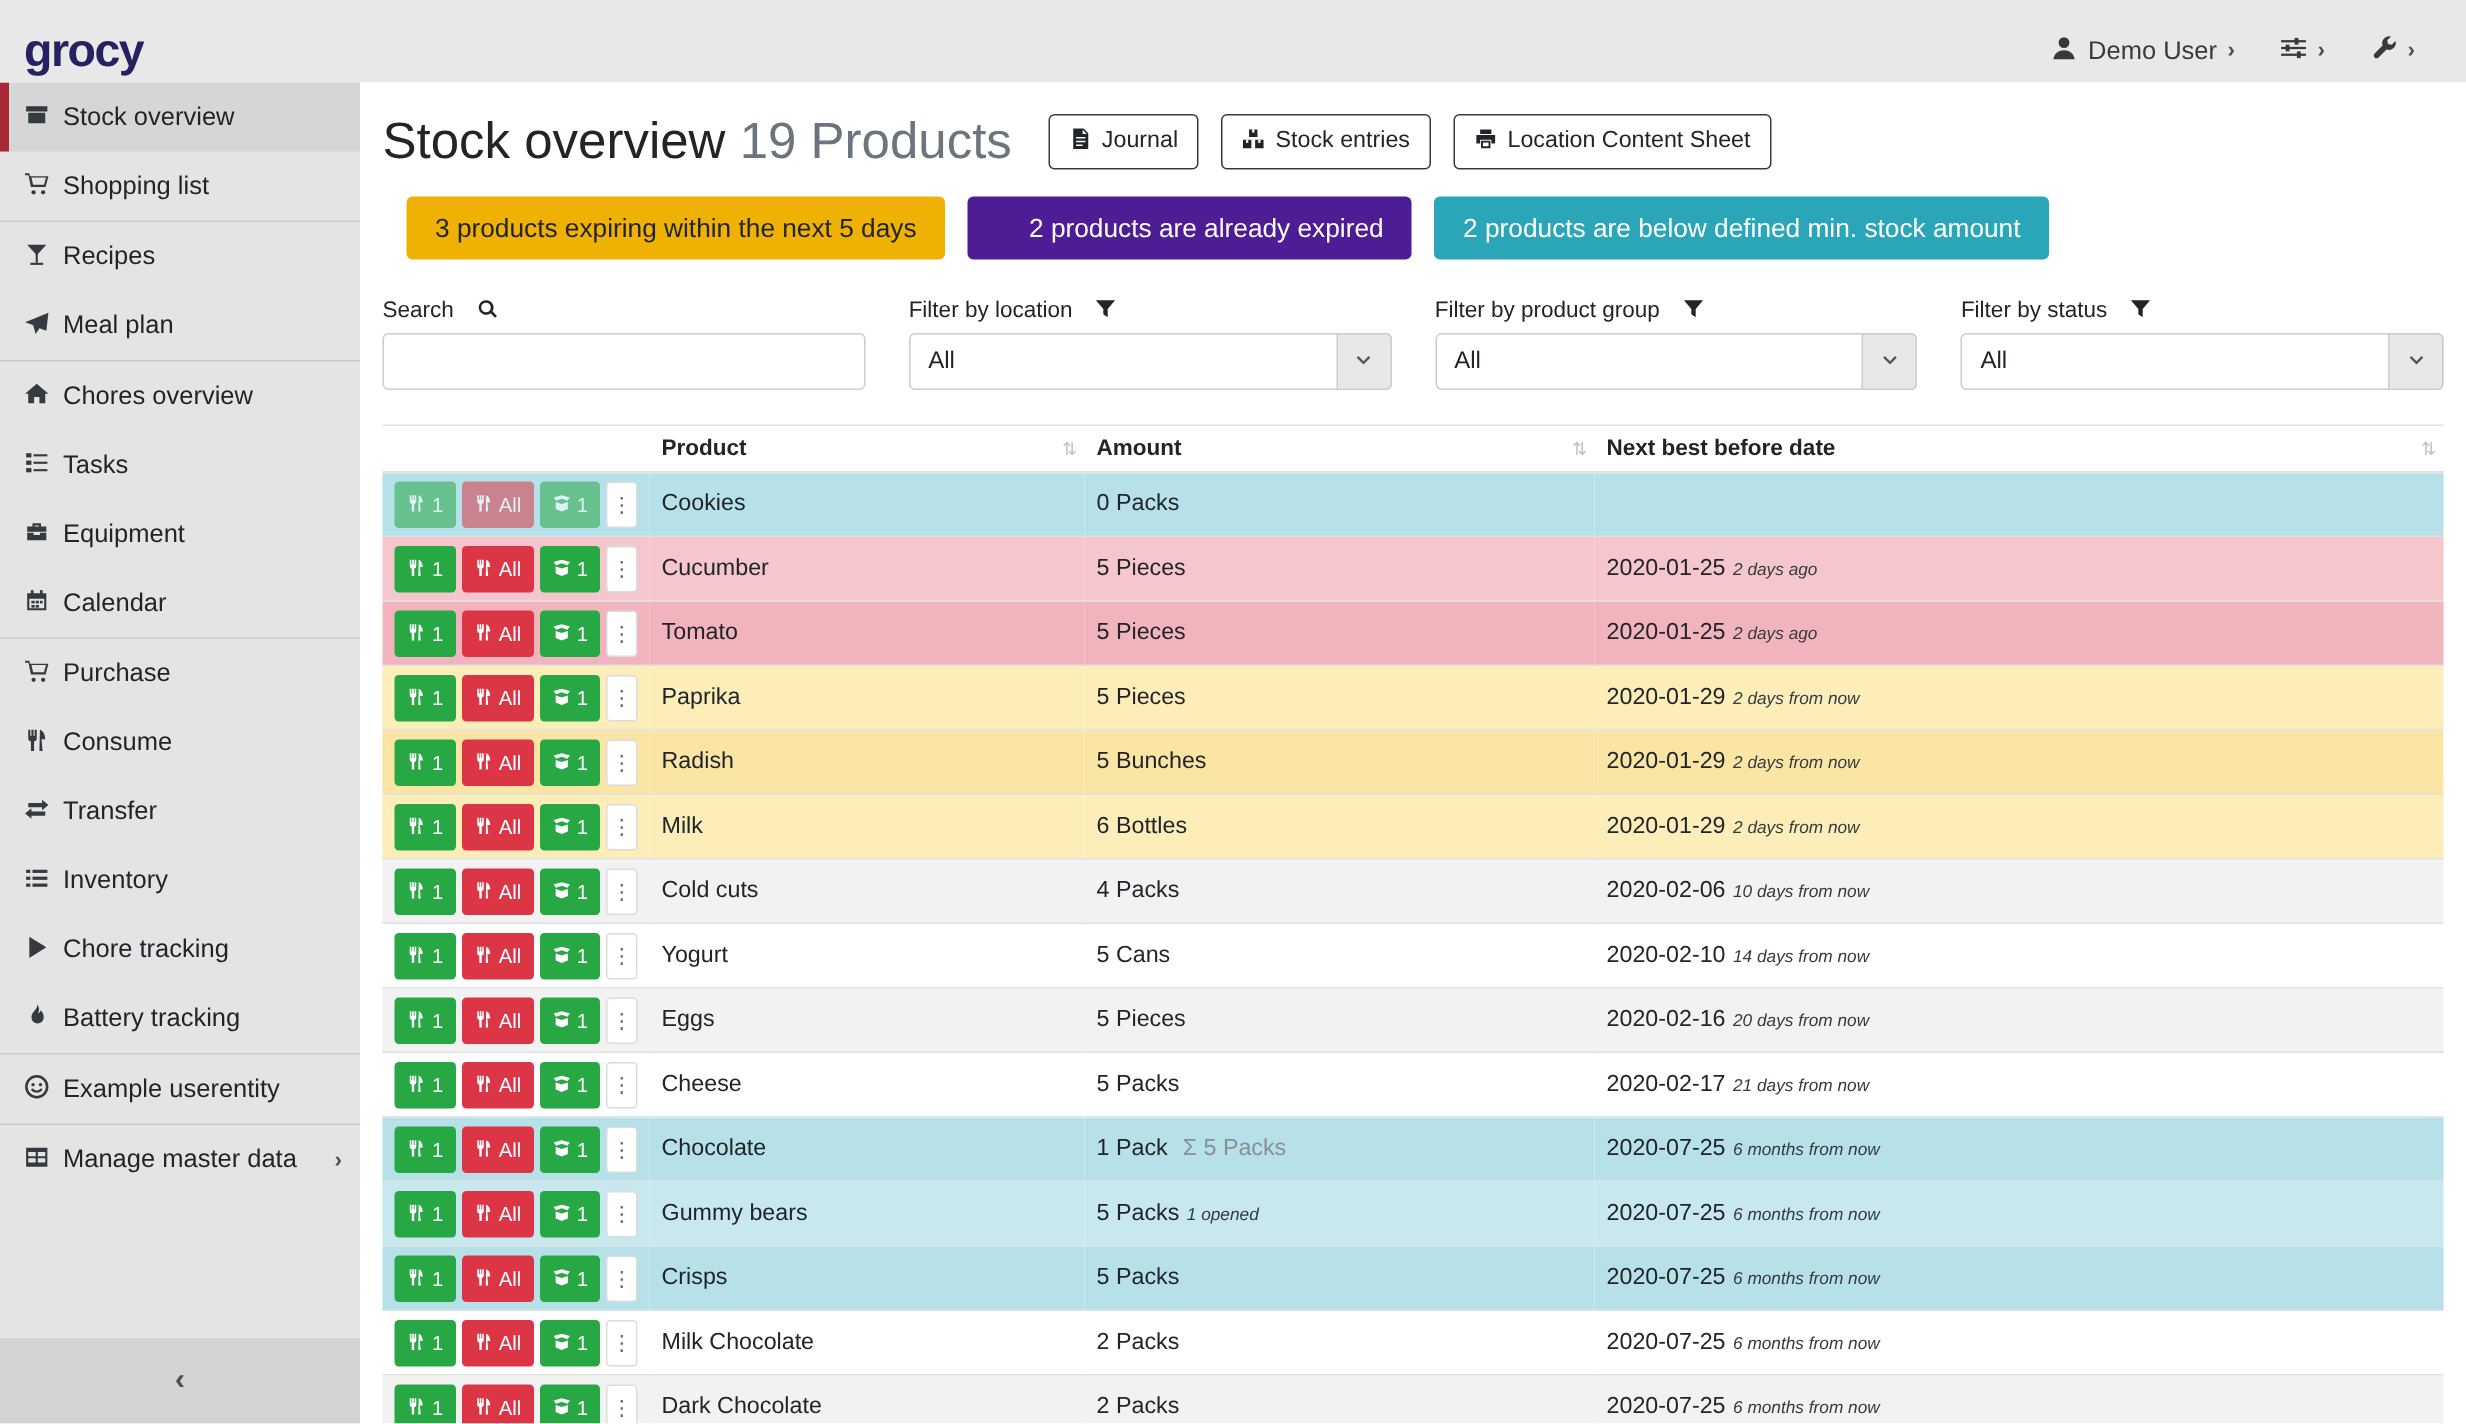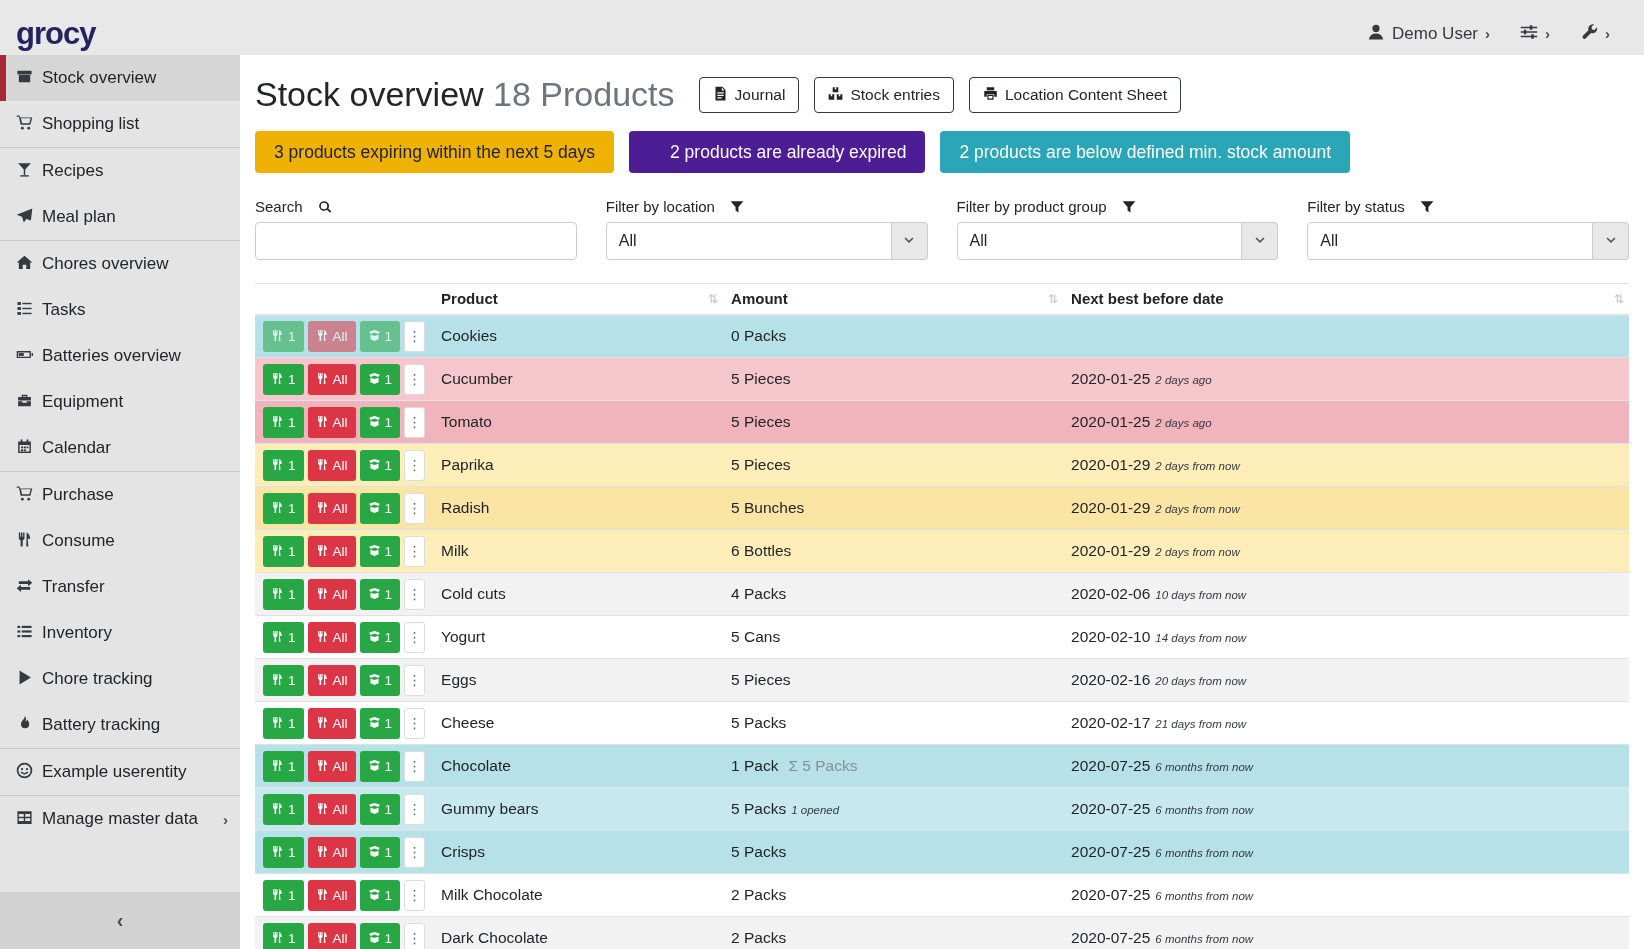--- a/index.html
+++ b/index.html
@@ -28,21 +28,21 @@
 
   
   .main { flex:1; background:#fff; padding:20px 15px 0; overflow:hidden; }
   .title-row { display:flex; align-items:center; gap:14px; }
   .page-title { font-size:34px; font-weight:500; color:#212529; white-space:nowrap; }
   .page-subtitle { color:#6c757d; font-weight:400; }
   .header-buttons { display:flex; gap:15px; margin-left:10px; }
   .btn-outline { display:inline-flex; align-items:center; gap:7px; background:#fff; border:1px solid #343a40; border-radius:4px; padding:8px 13px; font-size:15.5px; color:#212529; cursor:pointer; font-family:inherit; white-space:nowrap; }
   .btn-outline .ic { font-size:15px; }
 
-  .alerts { display:flex; gap:15px; margin-top:17px; }
+  .alerts { display:flex; gap:15px; margin-top:17px;margin-left:16px; }
   .alert { height:42px; display:flex; align-items:center; padding:0 19px; border-radius:4px; font-size:17.5px; white-space:nowrap; }
 
   .filters { display:grid; grid-template-columns:repeat(4,1fr); gap:29px; margin-top:25px; }
   .filter-label { display:flex; align-items:center; gap:15px; font-size:15px; font-weight:500; margin-bottom:7px; }
   .filter-label .ic { font-size:14px; }
   .text-input { width:100%; height:38px; border:1px solid #ccc; border-radius:4px; font-size:16px; padding:0 12px; font-family:inherit; outline:none; }
   .select { position:relative; height:38px; border:1px solid #ccc; border-radius:4px; background:#fff; display:flex; align-items:center; padding:0 44px 0 12px; font-size:16px; cursor:pointer; }
   .select .arrow { position:absolute; top:-1px; right:-1px; bottom:-1px; width:37px; background:#e8e8e8; border:1px solid #ccc; border-radius:0 4px 4px 0; display:flex; align-items:center; justify-content:center; color:#555; font-size:12px; }
 
   
@@ -251,26 +251,20 @@
           <span>Chores overview</span>
         </div>
         <div class="sidebar-item">
           <span><svg class="ic">
               <use href="#sym-tasks-icon"></use>
             </svg></span>
           <span>Tasks</span>
         </div>
         <div class="sidebar-item">
           <span><svg class="ic">
-              <use href="#sym-battery-icon"></use>
-            </svg></span>
-          <span>Batteries overview</span>
-        </div>
-        <div class="sidebar-item">
-          <span><svg class="ic">
               <use href="#sym-toolbox-icon"></use>
             </svg></span>
           <span>Equipment</span>
         </div>
         <div class="sidebar-item">
           <span><svg class="ic">
               <use href="#sym-calendar-icon"></use>
             </svg></span>
           <span>Calendar</span>
         </div>
@@ -331,21 +325,21 @@
     <div class="sidebar-footer">
       <span>‹</span>
     </div>
   </nav>
 
   <main class="main">
 
     <div class="title-row">
       <div class="page-title">
         <span>Stock overview</span>
-        <span class="page-subtitle">18 Products</span>
+        <span class="page-subtitle">19 Products</span>
       </div>
       <div class="header-buttons" id="header-buttons">
           <button class="btn-outline">
             <span><svg class="ic">
                 <use href="#sym-journal-file-icon"></use>
               </svg></span>
             <span>Journal</span>
           </button>
           <button class="btn-outline">
             <span><svg class="ic">

